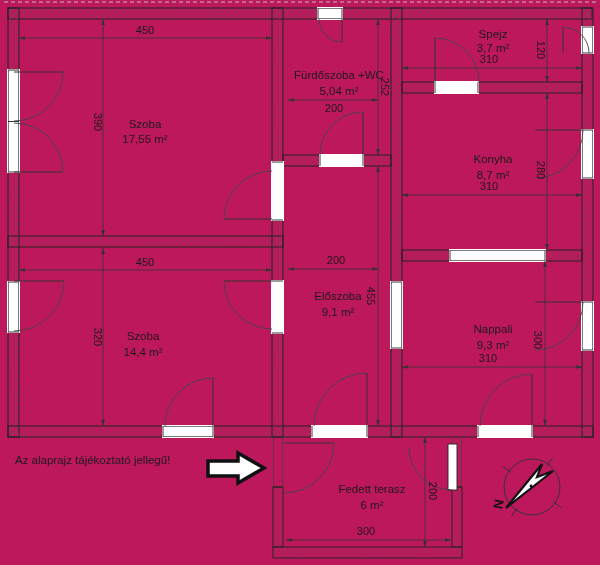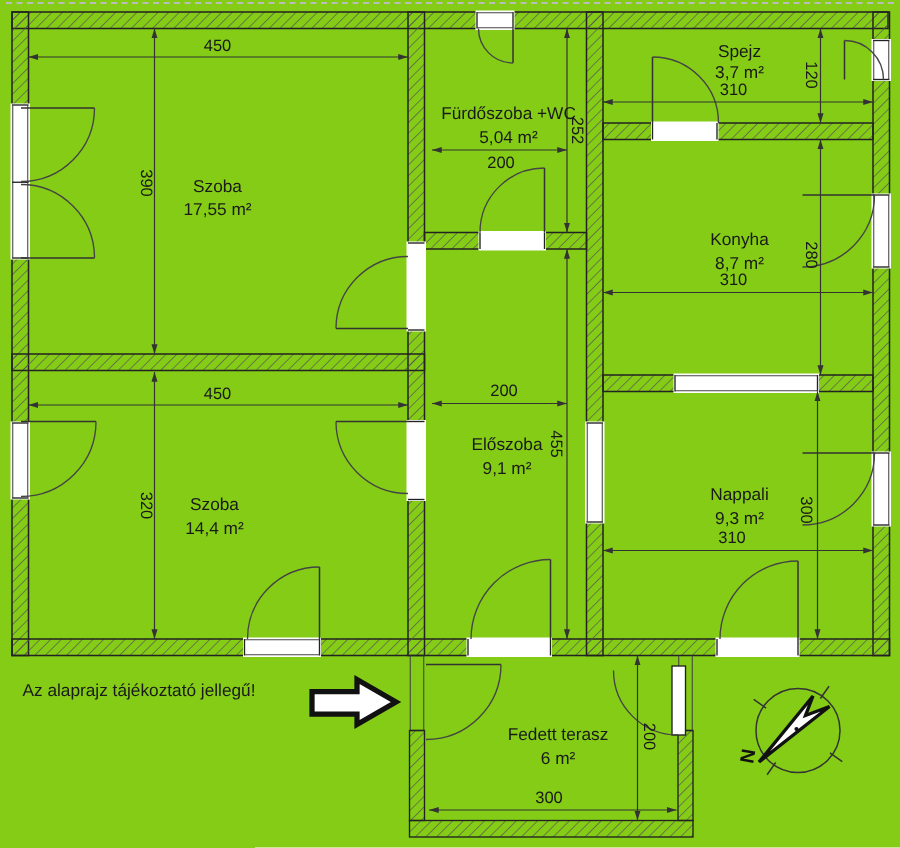--- a/index.html
+++ b/index.html
@@ -1,16 +1,16 @@
 <!DOCTYPE html>
 <html><head>
 <meta charset="utf-8">
 <style>
   html,body{margin:0;padding:0;background:#fff;}
-  .page{position:relative;width:600px;height:565px;background:#84cc16;overflow:hidden;
+  .page{position:relative;width:600px;height:565px;background:#be185d;overflow:hidden;
         font-family:"Liberation Sans",sans-serif;}
   svg{display:block;}
   .wall{fill:url(#hatch);stroke:#222;stroke-width:1;}
   .twall{fill:url(#hatch);stroke:#222;stroke-width:0.9;}
   .open{fill:#ffffff;stroke:none;}
   .jamb{stroke:#222;stroke-width:0.9;}
   .face{stroke:#444;stroke-width:0.7;}
   .leaf{stroke:#333;stroke-width:1;fill:none;}
   .arc{stroke:#444;stroke-width:0.9;fill:none;}
   .dim{stroke:#333;stroke-width:0.8;fill:none;}

